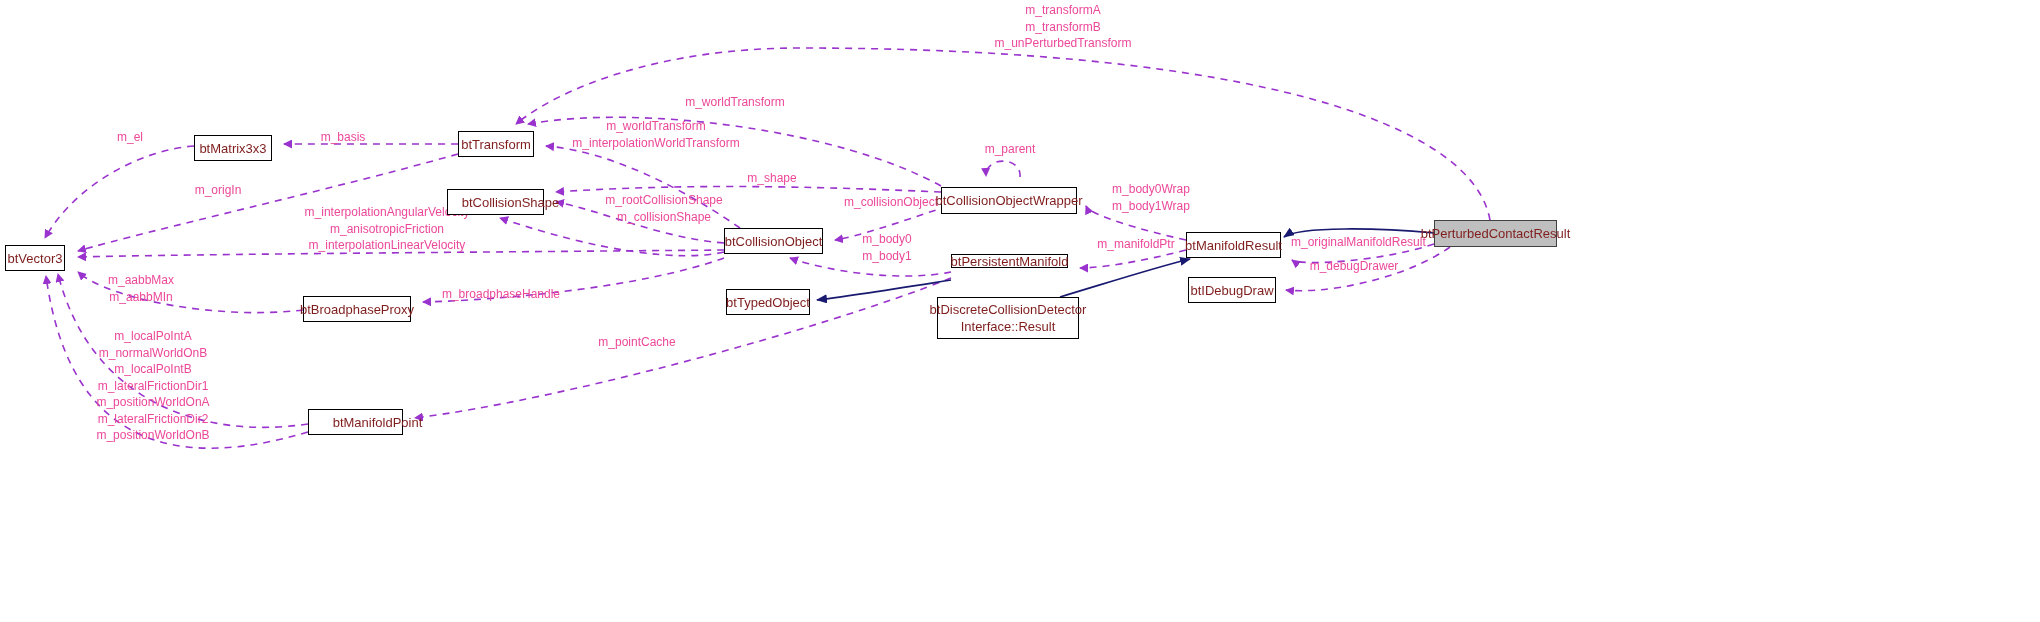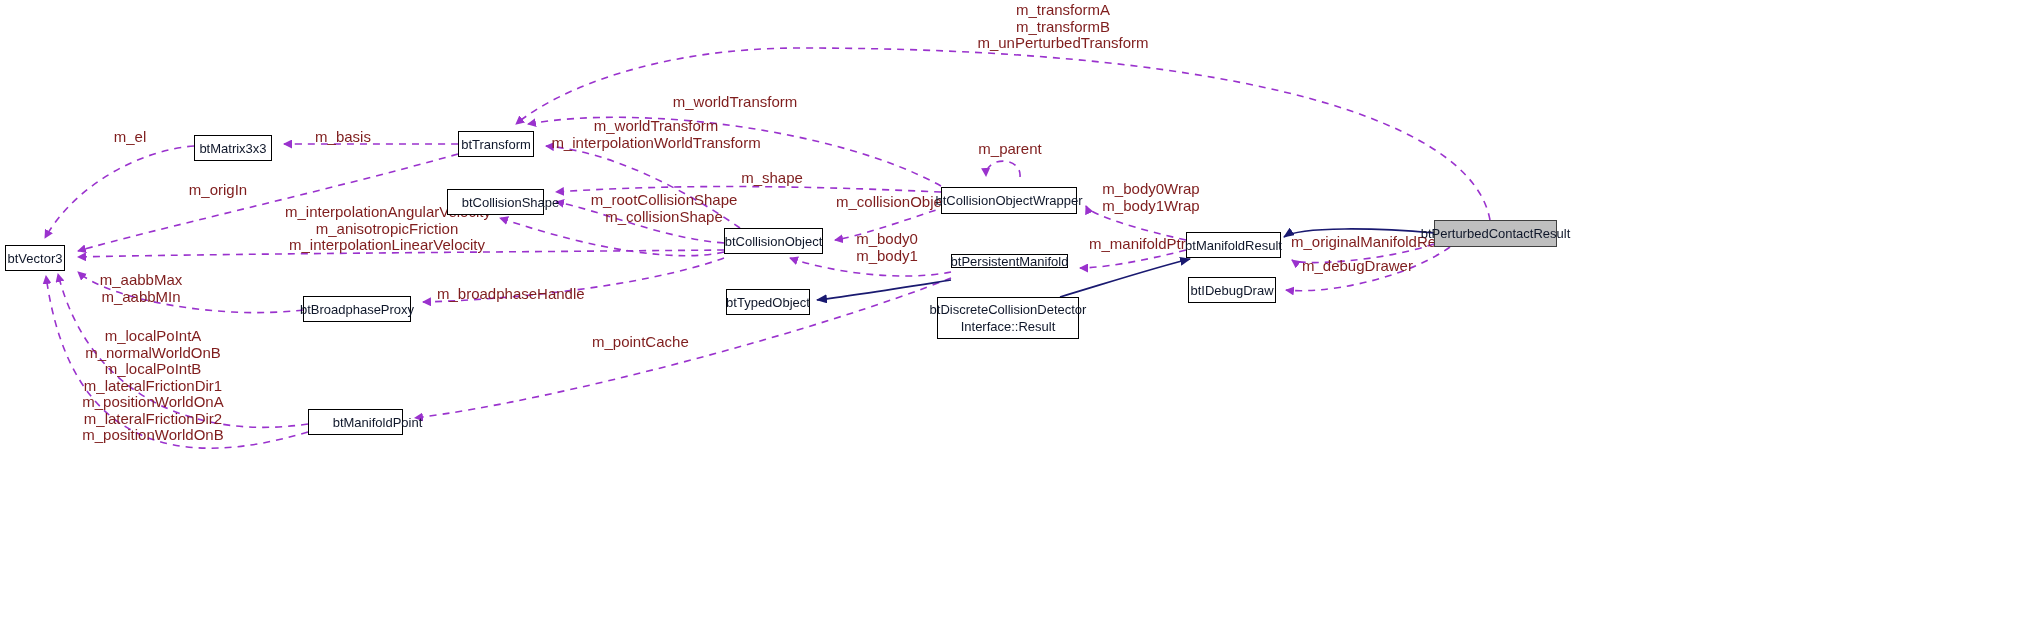--- a/index.html
+++ b/index.html
@@ -6,33 +6,33 @@
   html,body{margin:0;padding:0;background:#ffffff;}
   body{font-family:"Liberation Sans", sans-serif;}
   #stage{position:relative;width:2040px;height:622px;background:#ffffff;overflow:hidden;}
   #edges{position:absolute;left:0;top:0;width:2040px;height:622px;pointer-events:none;}
 
   .node{
     position:absolute;
     box-sizing:border-box;
     border:1px solid #000000;
     background:#ffffff;
-    color:#0f172a;
+    color:#7f1d1d;
     font-size:13px;
     line-height:15px;
     text-align:center;
     display:flex;
     align-items:center;
     justify-content:center;
     white-space:nowrap;
     z-index:3;
   }
   .node.two-line{white-space:normal;line-height:17px;}
   .node.highlight{background:#bfbfbf;border:1px solid #404040;}
-  .lbl-stack{position:absolute;font-size:15px;line-height:16.5px;color:#7f1d1d;white-space:nowrap;text-align:center;z-index:2;}
+  .lbl-stack{position:absolute;font-size:12px;line-height:16.5px;color:#ec4899;white-space:nowrap;text-align:center;z-index:2;}
 </style>
 </head>
 <body>
 
 <div id="stage">
 
   <svg id="edges" viewBox="0 0 2040 622" xmlns="http://www.w3.org/2000/svg">
     <defs>
       <marker id="arrU" markerWidth="9" markerHeight="9" refX="8" refY="4.5" orient="auto" markerUnits="userSpaceOnUse">
         <path d="M0,0 L9,4.5 L0,9 z" fill="#9a32cd"></path>

